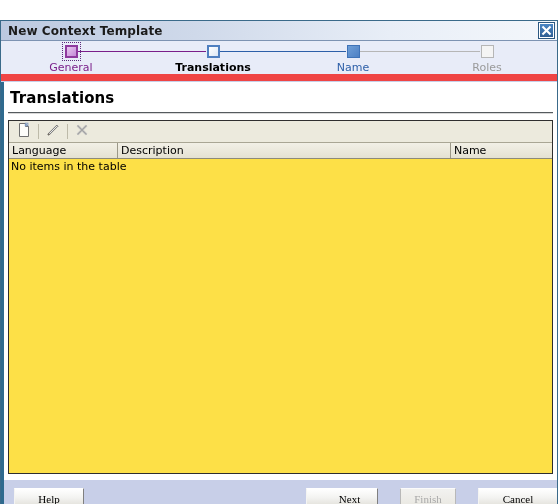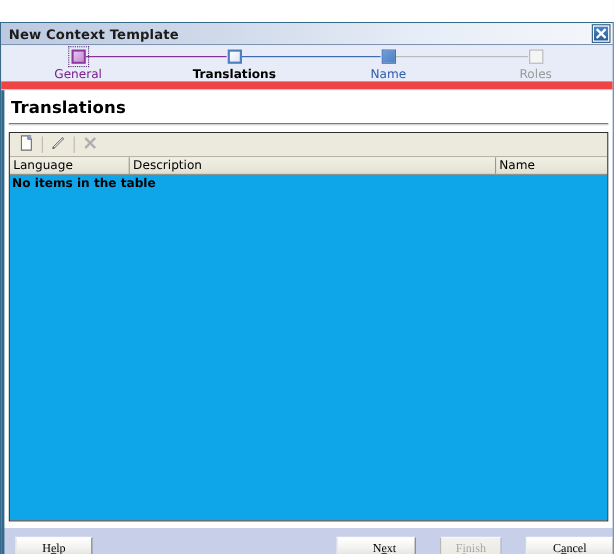--- a/index.html
+++ b/index.html
@@ -188,23 +188,22 @@
     padding: 1px 0 0 3px;
     border-right: 1px solid #9b9888;
     overflow: hidden;
     white-space: nowrap;
     cursor: pointer;
   }
   .th:last-child { border-right: none; }
 
   .tbody {
     flex: 1 1 auto;
-    background: #0ea5e9;
-    overflow: hidden;
-    font-weight: bold;
+    background: #fde047;
+    overflow: hidden;
   }
   .empty-msg {
     font-size: 11px;
     color: #000000;
     padding: 1px 0 0 2px;
     white-space: nowrap;
   }
 
   
   .buttonbar {

